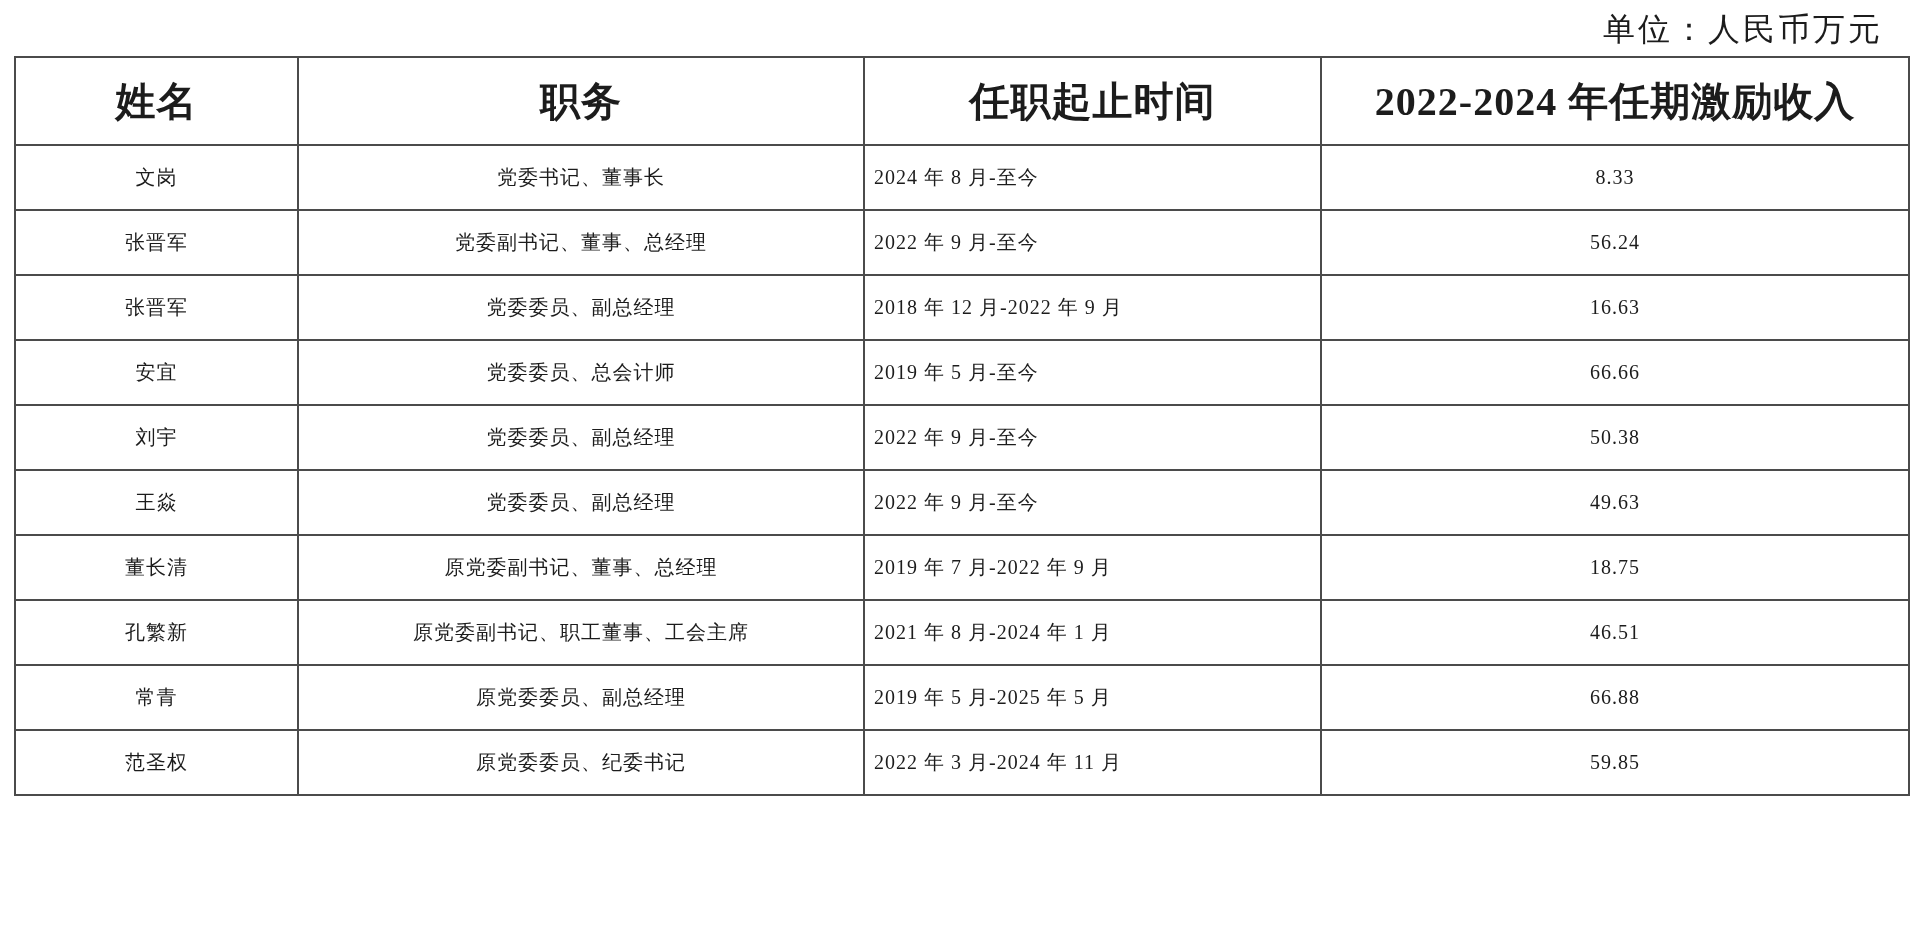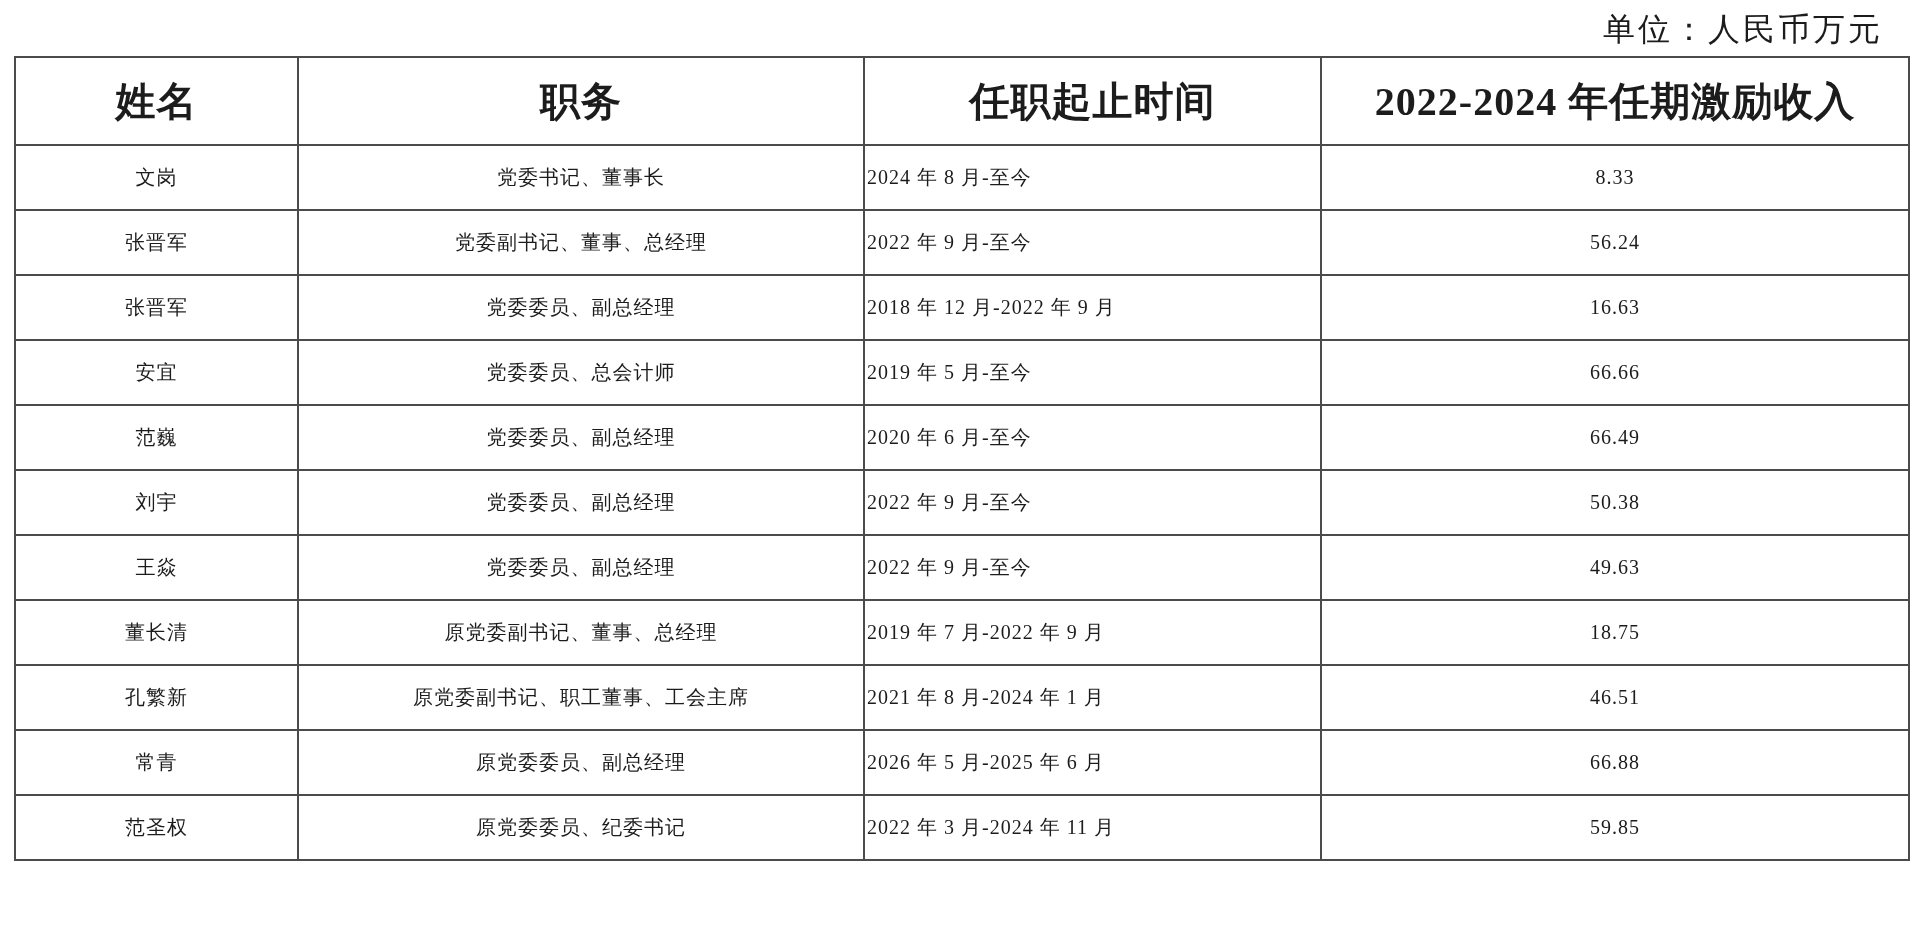--- a/index.html
+++ b/index.html
@@ -38,21 +38,21 @@
     font-size: 20px;
     letter-spacing: 1px;
     overflow: hidden;
     white-space: nowrap;
   }
   .comp-table thead tr { height: 88px; }
   .comp-table tbody tr { height: 65px; }
   .comp-table th { font-weight: bold; font-size: 40px; }
   .comp-table td.cell-term {
     text-align: left;
-    padding-left: 2px;
+    padding-left: 9px;
     margin-top: 33px;
   }
 </style>
 </head>
 <body>
 
 <div class="page">
   <div class="unit-label">单位：人民币万元</div>
 
   <table class="comp-table">
@@ -89,26 +89,20 @@
           <td class="cell-term">2018 年 12 月-2022 年 9 月</td>
           <td>16.63</td>
         </tr>
         <tr>
           <td>安宜</td>
           <td>党委委员、总会计师</td>
           <td class="cell-term">2019 年 5 月-至今</td>
           <td>66.66</td>
         </tr>
         <tr>
-          <td>范巍</td>
-          <td>党委委员、副总经理</td>
-          <td class="cell-term">2020 年 6 月-至今</td>
-          <td>66.49</td>
-        </tr>
-        <tr>
           <td>刘宇</td>
           <td>党委委员、副总经理</td>
           <td class="cell-term">2022 年 9 月-至今</td>
           <td>50.38</td>
         </tr>
         <tr>
           <td>王焱</td>
           <td>党委委员、副总经理</td>
           <td class="cell-term">2022 年 9 月-至今</td>
           <td>49.63</td>
@@ -121,21 +115,21 @@
         </tr>
         <tr>
           <td>孔繁新</td>
           <td>原党委副书记、职工董事、工会主席</td>
           <td class="cell-term">2021 年 8 月-2024 年 1 月</td>
           <td>46.51</td>
         </tr>
         <tr>
           <td>常青</td>
           <td>原党委委员、副总经理</td>
-          <td class="cell-term">2026 年 5 月-2025 年 6 月</td>
+          <td class="cell-term">2019 年 5 月-2025 年 5 月</td>
           <td>66.88</td>
         </tr>
         <tr>
           <td>范圣权</td>
           <td>原党委委员、纪委书记</td>
           <td class="cell-term">2022 年 3 月-2024 年 11 月</td>
           <td>59.85</td>
         </tr>
       </tbody>
   </table>

